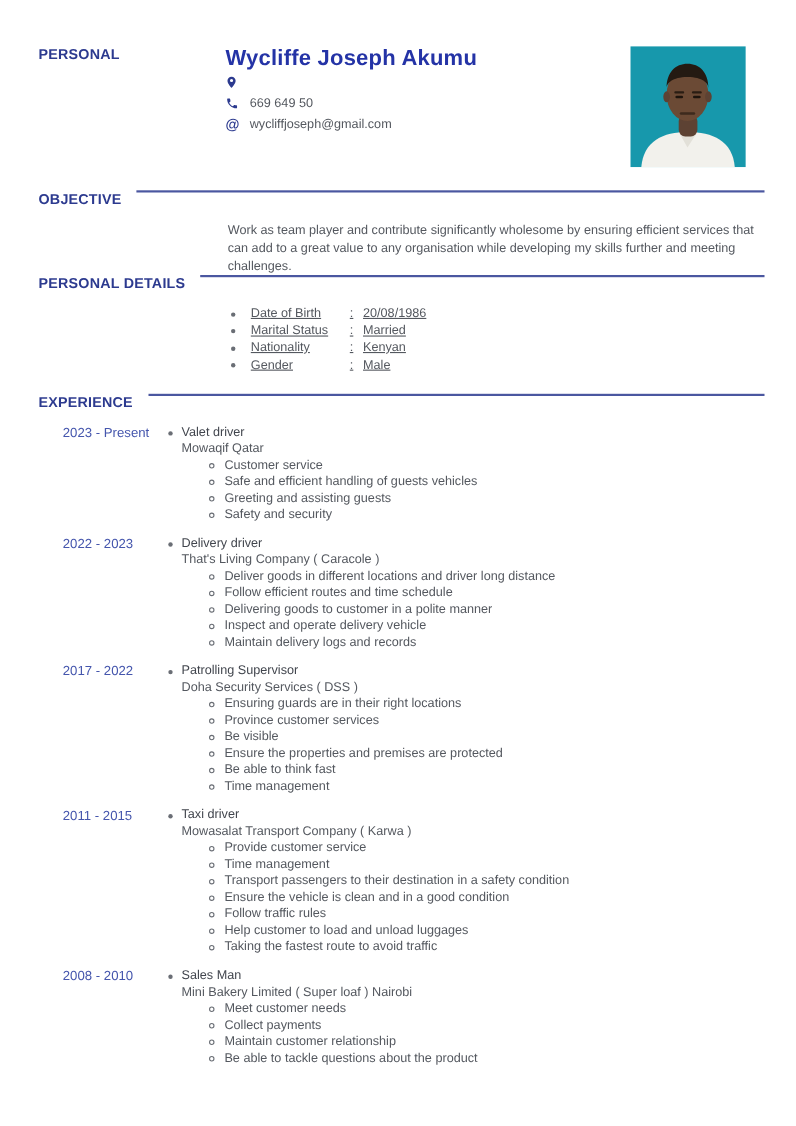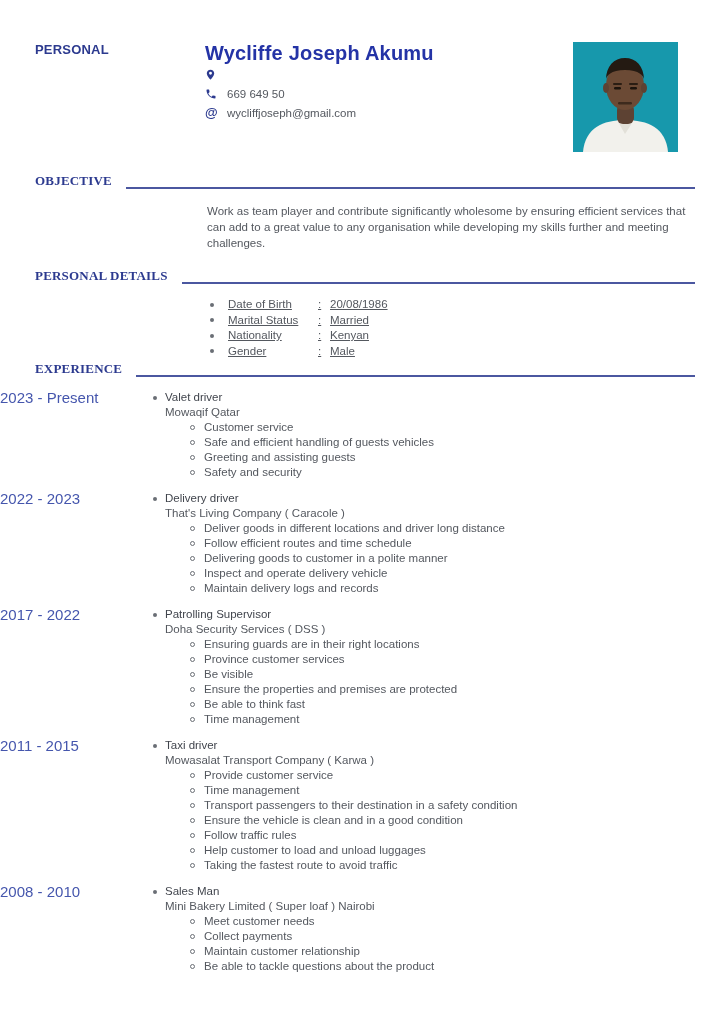--- a/index.html
+++ b/index.html
@@ -26,49 +26,49 @@
   }
   .contact-line { display:flex; align-items:center; margin-top:4px; min-height:14px; }
   .c-icon { width:16px; display:inline-flex; justify-content:flex-start; align-items:center; margin-right:6px; }
   .c-icon svg { display:block; }
   .at-glyph { color:#2c3a8f; font-weight:bold; font-size:13px; }
   .contact-text { font-size:11.5px; color:#54585f; }
   .photo-wrap { width:105px; height:110px; margin-right:46px; flex-shrink:0; }
   .photo-wrap svg { display:block; }
 
   
-  .section-head { display:flex; align-items:flex-end; padding-left:35px; padding-right:29px;font-family:Liberation Serif, serif; }
+  .section-head { display:flex; align-items:flex-start; padding-left:35px; padding-right:29px; }
   .section-head .rule { flex:1; height:2px; background:#2c3a8f; margin-left:14px; opacity:.85; }
 
   
   .objective-head { margin-top:21px; }
   .objective-text {
     margin-left:207px; margin-right:32px; margin-top:14px;
     font-size:11.5px; line-height:16px; color:#54585f;
   }
 
   
-  .pd-head { margin-top:17px; }
+  .pd-head { }
   .pd-list { margin-left:210px; margin-top:13px; }
   .pd-row { display:flex; align-items:baseline; line-height:15.5px; font-size:11.5px;text-decoration:underline; }
   .dot-bullet {
     width:4px; height:4px; border-radius:50%; background:#6a6e75;
     flex-shrink:0; align-self:center; margin-right:14px;
   }
   .pd-label { width:90px; }
   .pd-colon { width:12px; }
   .pd-value { }
 
   
-  .exp-head { margin-top:2px; }
+  .exp-head { margin-top:18px; }
   .exp-entries { margin-top:13px; }
   .exp-entry { display:flex; margin-bottom:11px; }
   .exp-date {
-    width:153px; flex-shrink:0;
-    color:#4556ad; font-size:15px; line-height:15px;
+    width:153px; padding-left:57px; flex-shrink:0;
+    color:#4556ad; font-size:12px; line-height:15px;
   }
   .exp-body { flex:1; font-size:11.5px; line-height:15px; }
   .exp-title-row { display:flex; align-items:baseline; }
   .exp-title { font-weight:normal; color:#41454d; }
   .exp-company { margin-left:12px; color:#54585f; }
   .duty-list { margin-top:0; }
   .duty-row { display:flex; align-items:baseline; padding-left:37px; }
   .ring-bullet {
     width:5px; height:5px; border:1.3px solid #6a6e75; border-radius:50%;
     flex-shrink:0; align-self:center; margin-right:9px;

